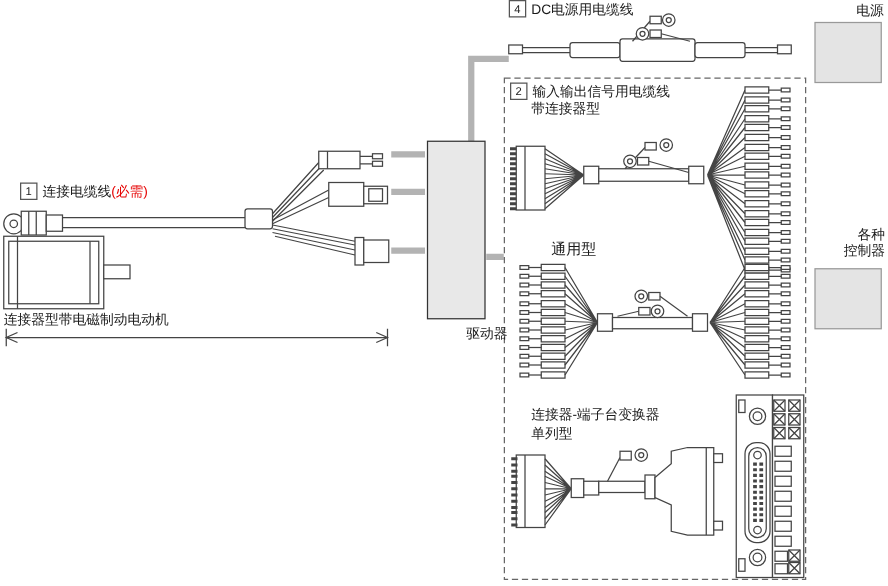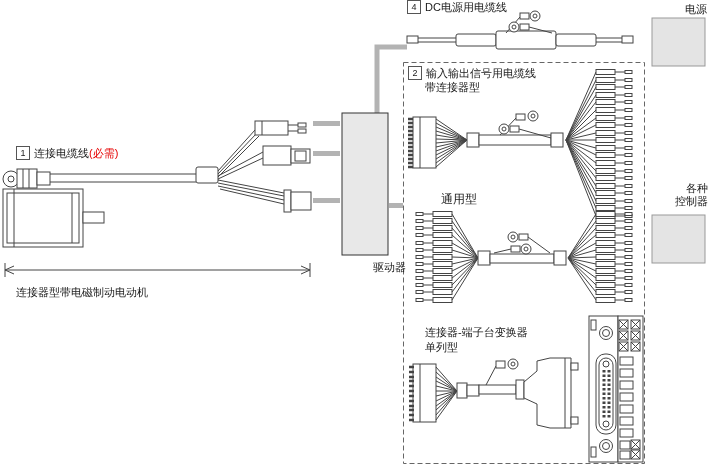--- a/index.html
+++ b/index.html
@@ -239,21 +239,21 @@
   </g>
 
   <rect x="652" y="18" width="53" height="48" fill="#e4e4e4" stroke="#999"></rect>
   <rect x="652" y="215" width="53" height="48" fill="#e4e4e4" stroke="#999"></rect>
 </svg>
 
 <div class="lbl" style="left:16px;top:146px;">
   <span class="numbox">1</span><span>连接电缆线</span><span class="red">(必需)</span>
 </div>
 
-<div class="lbl" style="left:16px;top:249px;margin-top:36px;">连接器型带电磁制动电动机</div>
+<div class="lbl" style="left:3px;top:249px;">连接器型带电磁制动电动机</div>
 
 
 <div class="lbl center" style="left:356px;top:260px;width:50px;">驱动器</div>
 
 <div class="lbl" style="left:407px;top:0;">
   <span class="numbox">4</span><span>DC电源用电缆线</span>
 </div>
 
 <div class="lbl center" style="left:650px;top:2px;width:57px;">电源</div>
 

